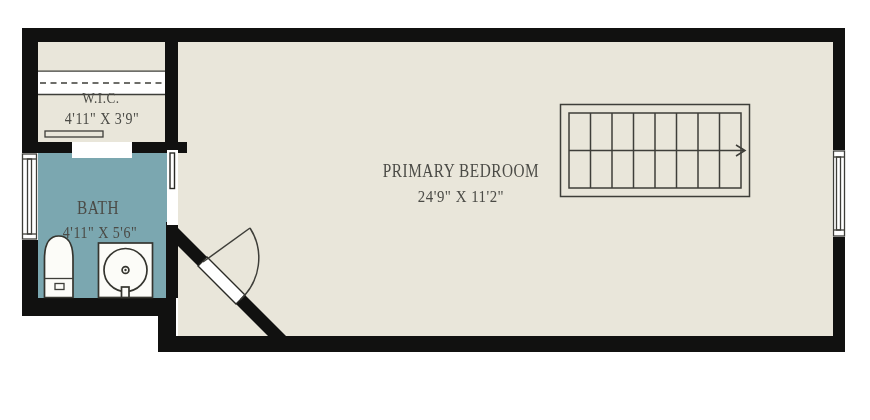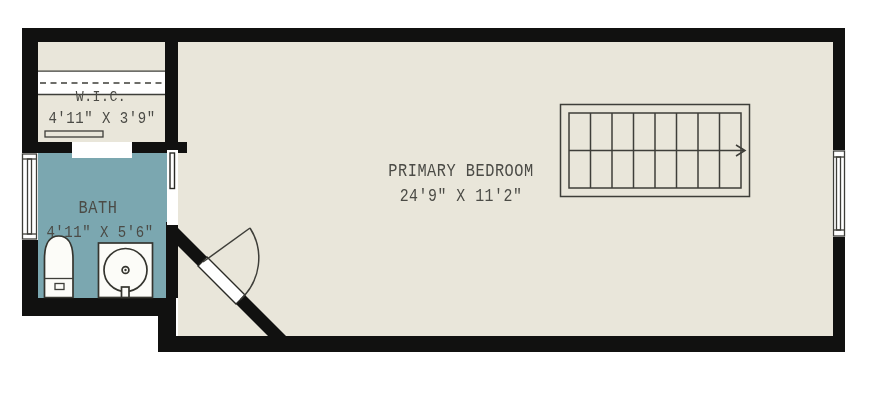--- a/index.html
+++ b/index.html
@@ -1,21 +1,21 @@
 <!DOCTYPE html>
 <html style="--floor: #e9e6da; --bath-floor: #7ba7b0; --wall: #111110; --line: #3e3e39; --text: #4b4b46; --background: #ffffff;"><head>
 <meta charset="utf-8">
 <style>
   html,body{margin:0;padding:0;background:#ffffff;}
   .stage{
     position:relative;
     width:870px;height:388px;
     background:var(--background,#fff);
     overflow:hidden;
-    font-family:Liberation Mono, monospace;
+    font-family:Liberation Serif, serif;
   }
   .stage svg{position:absolute;left:0;top:0;}
   
   .floor{fill:var(--floor,#e9e6da);}
   .bathfloor{fill:var(--bath-floor,#7ba7b0);}
   .wall{fill:var(--wall,#111110);}
   .wht{fill:#ffffff;}
   .ln{stroke:var(--line,#3e3e39);fill:none;stroke-width:1.5;}
   .thin{stroke:var(--line,#3e3e39);fill:none;stroke-width:1.3;}
   .dash{stroke:var(--line,#3e3e39);fill:none;stroke-width:1.3;stroke-dasharray:6 4.5;}

